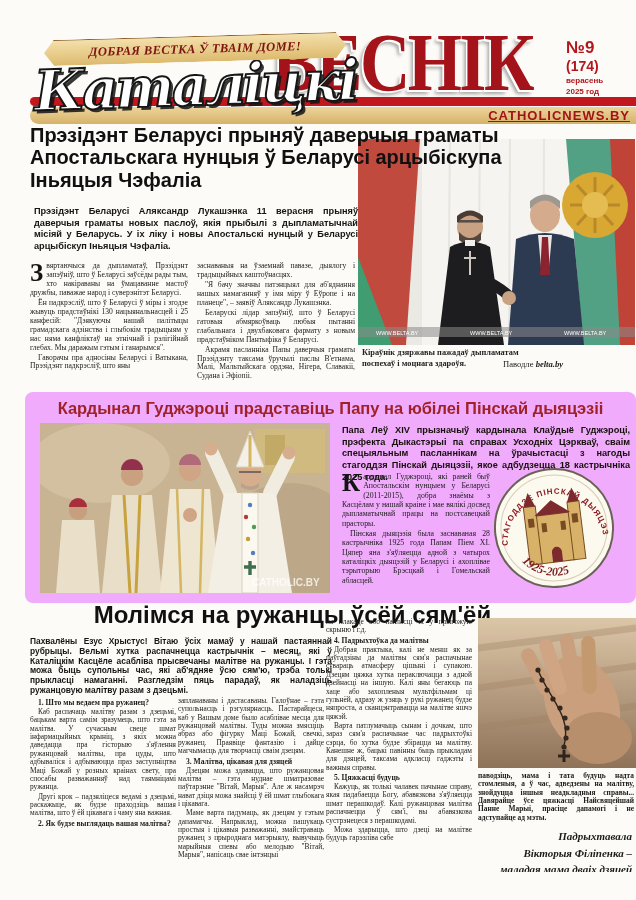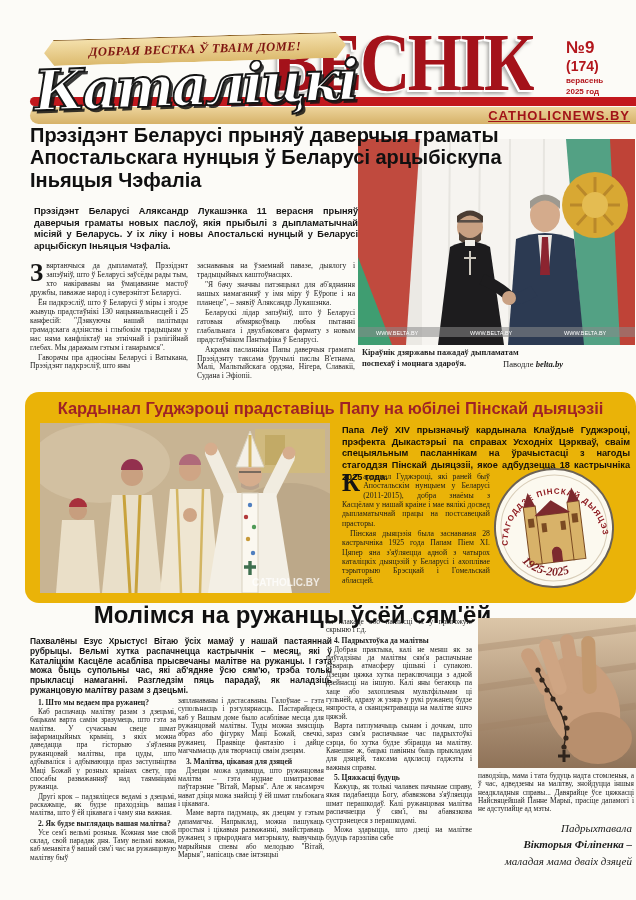--- a/index.html
+++ b/index.html
@@ -39,21 +39,21 @@
   .a1-cols{position:absolute;left:30px;top:262px;width:326px;height:126px;display:flex;gap:9px;overflow:hidden;}
   .a1-col{width:158px;font:7.6px/1.18 "Liberation Serif",serif;text-align:justify;}
   .a1-col p{margin:0 0 1px;text-indent:8px;}
   .a1-col p.nodent{text-indent:0;}
   .dropcap{float:left;font:bold 25px/20px "Liberation Serif",serif;padding:1px 3px 0 0;color:#141414;}
   .a1-caption{position:absolute;left:362px;top:348px;width:160px;margin:0;
           font:bold 8.3px/1.3 "Liberation Serif",serif;color:#222;}
   .a1-source{position:absolute;left:433px;top:359px;width:200px;margin:0;text-align:center;
           font:8.6px "Liberation Serif",serif;color:#222;}
   
-  .a2{position:absolute;left:25px;top:392px;width:611px;height:211px;background:#eab308;border-radius:14px;}
+  .a2{position:absolute;left:25px;top:392px;width:611px;height:211px;background:#f0abfc;border-radius:8px;}
   .a2-headline{position:absolute;left:0;top:7px;width:100%;margin:0;text-align:center;
           font:bold 16.5px "Liberation Sans",sans-serif;color:#9e2227;}
   .a2-photo{position:absolute;left:15px;top:31px;width:290px;height:170px;}
   .a2-lead{position:absolute;left:317px;top:33px;width:288px;margin:0;
           font:bold 9.2px/1.27 "Liberation Sans",sans-serif;text-align:justify;color:#16100a;}
   .a2-body{position:absolute;left:317px;top:80px;width:148px;height:124px;overflow:hidden;
           font:7.8px/1.2 "Liberation Serif",serif;text-align:justify;}
   .a2-body p{margin:0 0 1px;text-indent:8px;}
   .a2-body p.nodent{text-indent:0;}
   .a2-badge{position:absolute;left:467px;top:74px;width:124px;height:124px;transform:rotate(-7deg);}
@@ -63,21 +63,21 @@
   .a3-lead{position:absolute;left:30px;top:637px;width:302px;margin:0;
           font:bold 8.4px/1.16 "Liberation Sans",sans-serif;text-align:justify;color:#151515;}
   .a3col{position:absolute;width:146px;font:7.4px/1.13 "Liberation Serif",serif;text-align:justify;overflow:hidden;}
   .a3col p{margin:0 0 1px;text-indent:8px;}
   .a3col p.nodent{text-indent:0;}
   .a3col h4{margin:1px 0;font:bold 7.6px "Liberation Serif",serif;text-indent:8px;}
   .a3-col1{left:30px;top:697px;height:173px;}
   .a3-col2{left:178px;top:697px;height:173px;}
   .a3-col3{left:326px;top:618px;height:252px;}
   .a3-photo{position:absolute;left:478px;top:618px;width:158px;height:150px;}
-  .a3-col4{left:478px;top:772px;width:156px;height:100px;}
+  .a3-col4{left:478px;top:772px;width:156px;height:100px;font-weight:bold;}
   .a3-byline{margin-top:6px;text-align:right;font-style:italic;font-size:11px;line-height:1.5;padding-right:2px;}
   .a3-byline b{font-style:italic;}
   svg{display:block;}
 </style>
 </head>
 <body>
 
 <div class="page">
 
   <header>
@@ -247,21 +247,20 @@
 
   <section>
     <h2 class="a3-headline">Молімся на ружанцы ўсёй сям'ёй</h2>
     <p class="a3-lead">Пахвалёны Езус Хрыстус! Вітаю ўсіх мамаў у нашай пастаяннай рубрыцы. Вельмі хутка распачнецца кастрычнік – месяц, які ў Каталіцкім Касцёле асабліва прысвечаны малітве на ружанцы. І гэта можа быць супольны час, які аб'ядняе ўсю сям'ю, трэба толькі прыкласці намаганні. Разгледзім пяць парадаў, як наладзіць ружанцовую малітву разам з дзецьмі.</p>
 
     <div class="a3col a3-col1">
       <h4>1. Што мы ведаем пра ружанец?</h4>
       <p>Каб распачаць малітву разам з дзецьмі, бацькам варта самім зразумець, што гэта за малітва. У сучасным свеце шмат інфармацыйных крыніц, з якіх можна даведацца пра гісторыю з'яўлення ружанцовай малітвы, пра цуды, што адбываліся і адбываюцца праз заступніцтва Маці Божай у розных краінах свету, пра спосабы разважанняў над таямніцамі ружанца.</p>
       <p>Другі крок – падзяліцеся ведамі з дзецьмі, раскажыце, як будзе праходзіць вашая малітва, што ў ёй цікавага і чаму яна важная.</p>
       <h4>2. Як будзе выглядаць вашая малітва?</h4>
-      <p>Усе сем'і вельмі розныя. Кожная мае свой склад, свой парадак дня. Таму вельмі важна, каб менавіта ў вашай сям'і час на ружанцовую малітву быў</p>
     </div>
 
     <div class="a3col a3-col2">
       <p class="nodent">запланаваны і дастасаваны. Галоўнае – гэта супольнасць і рэгулярнасць. Пастарайцеся, каб у Вашым доме было асаблівае месца для ружанцовай малітвы. Туды можна змясціць абраз або фігурку Маці Божай, свечкі, ружанец. Праявіце фантазію і дайце магчымасць для творчасці сваім дзецям.</p>
       <h4>3. Малітва, цікавая для дзяцей</h4>
       <p>Дзецям можа здавацца, што ружанцовая малітва – гэта нуднае шматразовае паўтарэнне "Вітай, Марыя". Але ж насамрэч нават дзіця можа знайсці ў ёй шмат глыбокага і цікавага.</p>
       <p>Маме варта падумаць, як дзецям у гэтым дапамагчы. Напрыклад, можна пашукаць простыя і цікавыя разважанні, змайстраваць ружанец з прыроднага матэрыялу, вывучыць марыйныя спевы або мелодыю "Вітай, Марыя", напісаць свае інтэнцыі</p>
     </div>
 
     <div class="a3col a3-col3">

